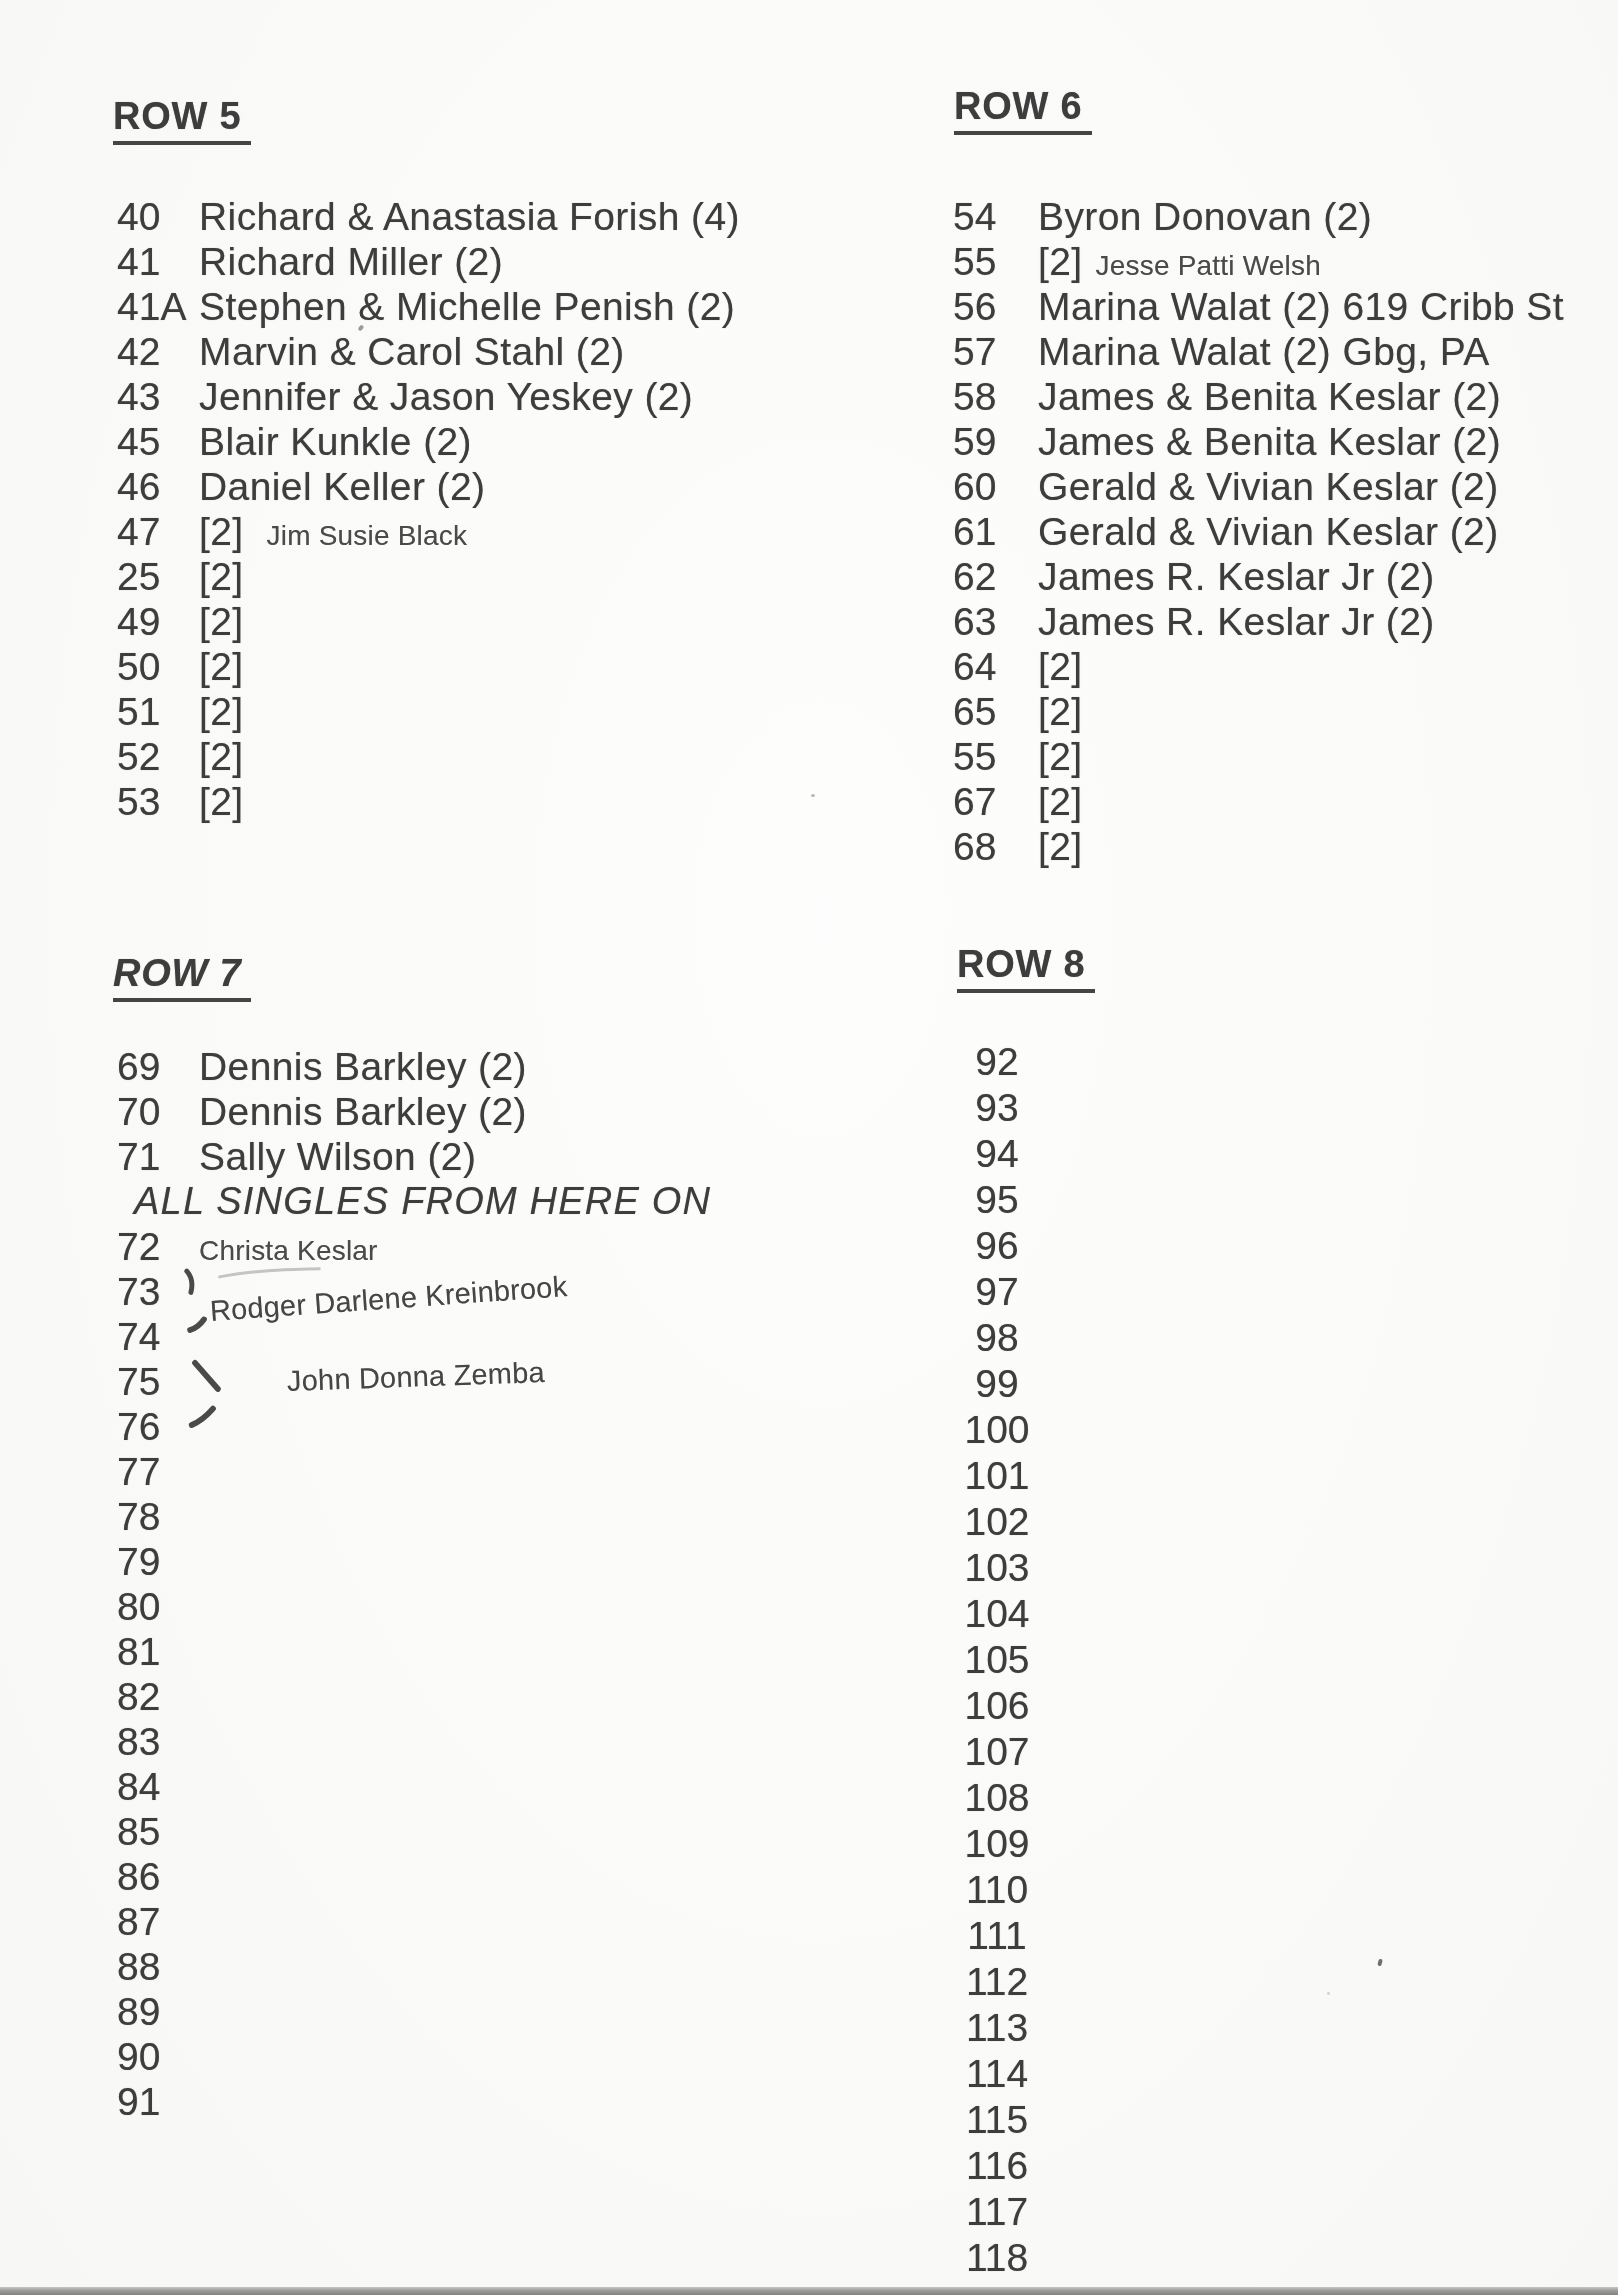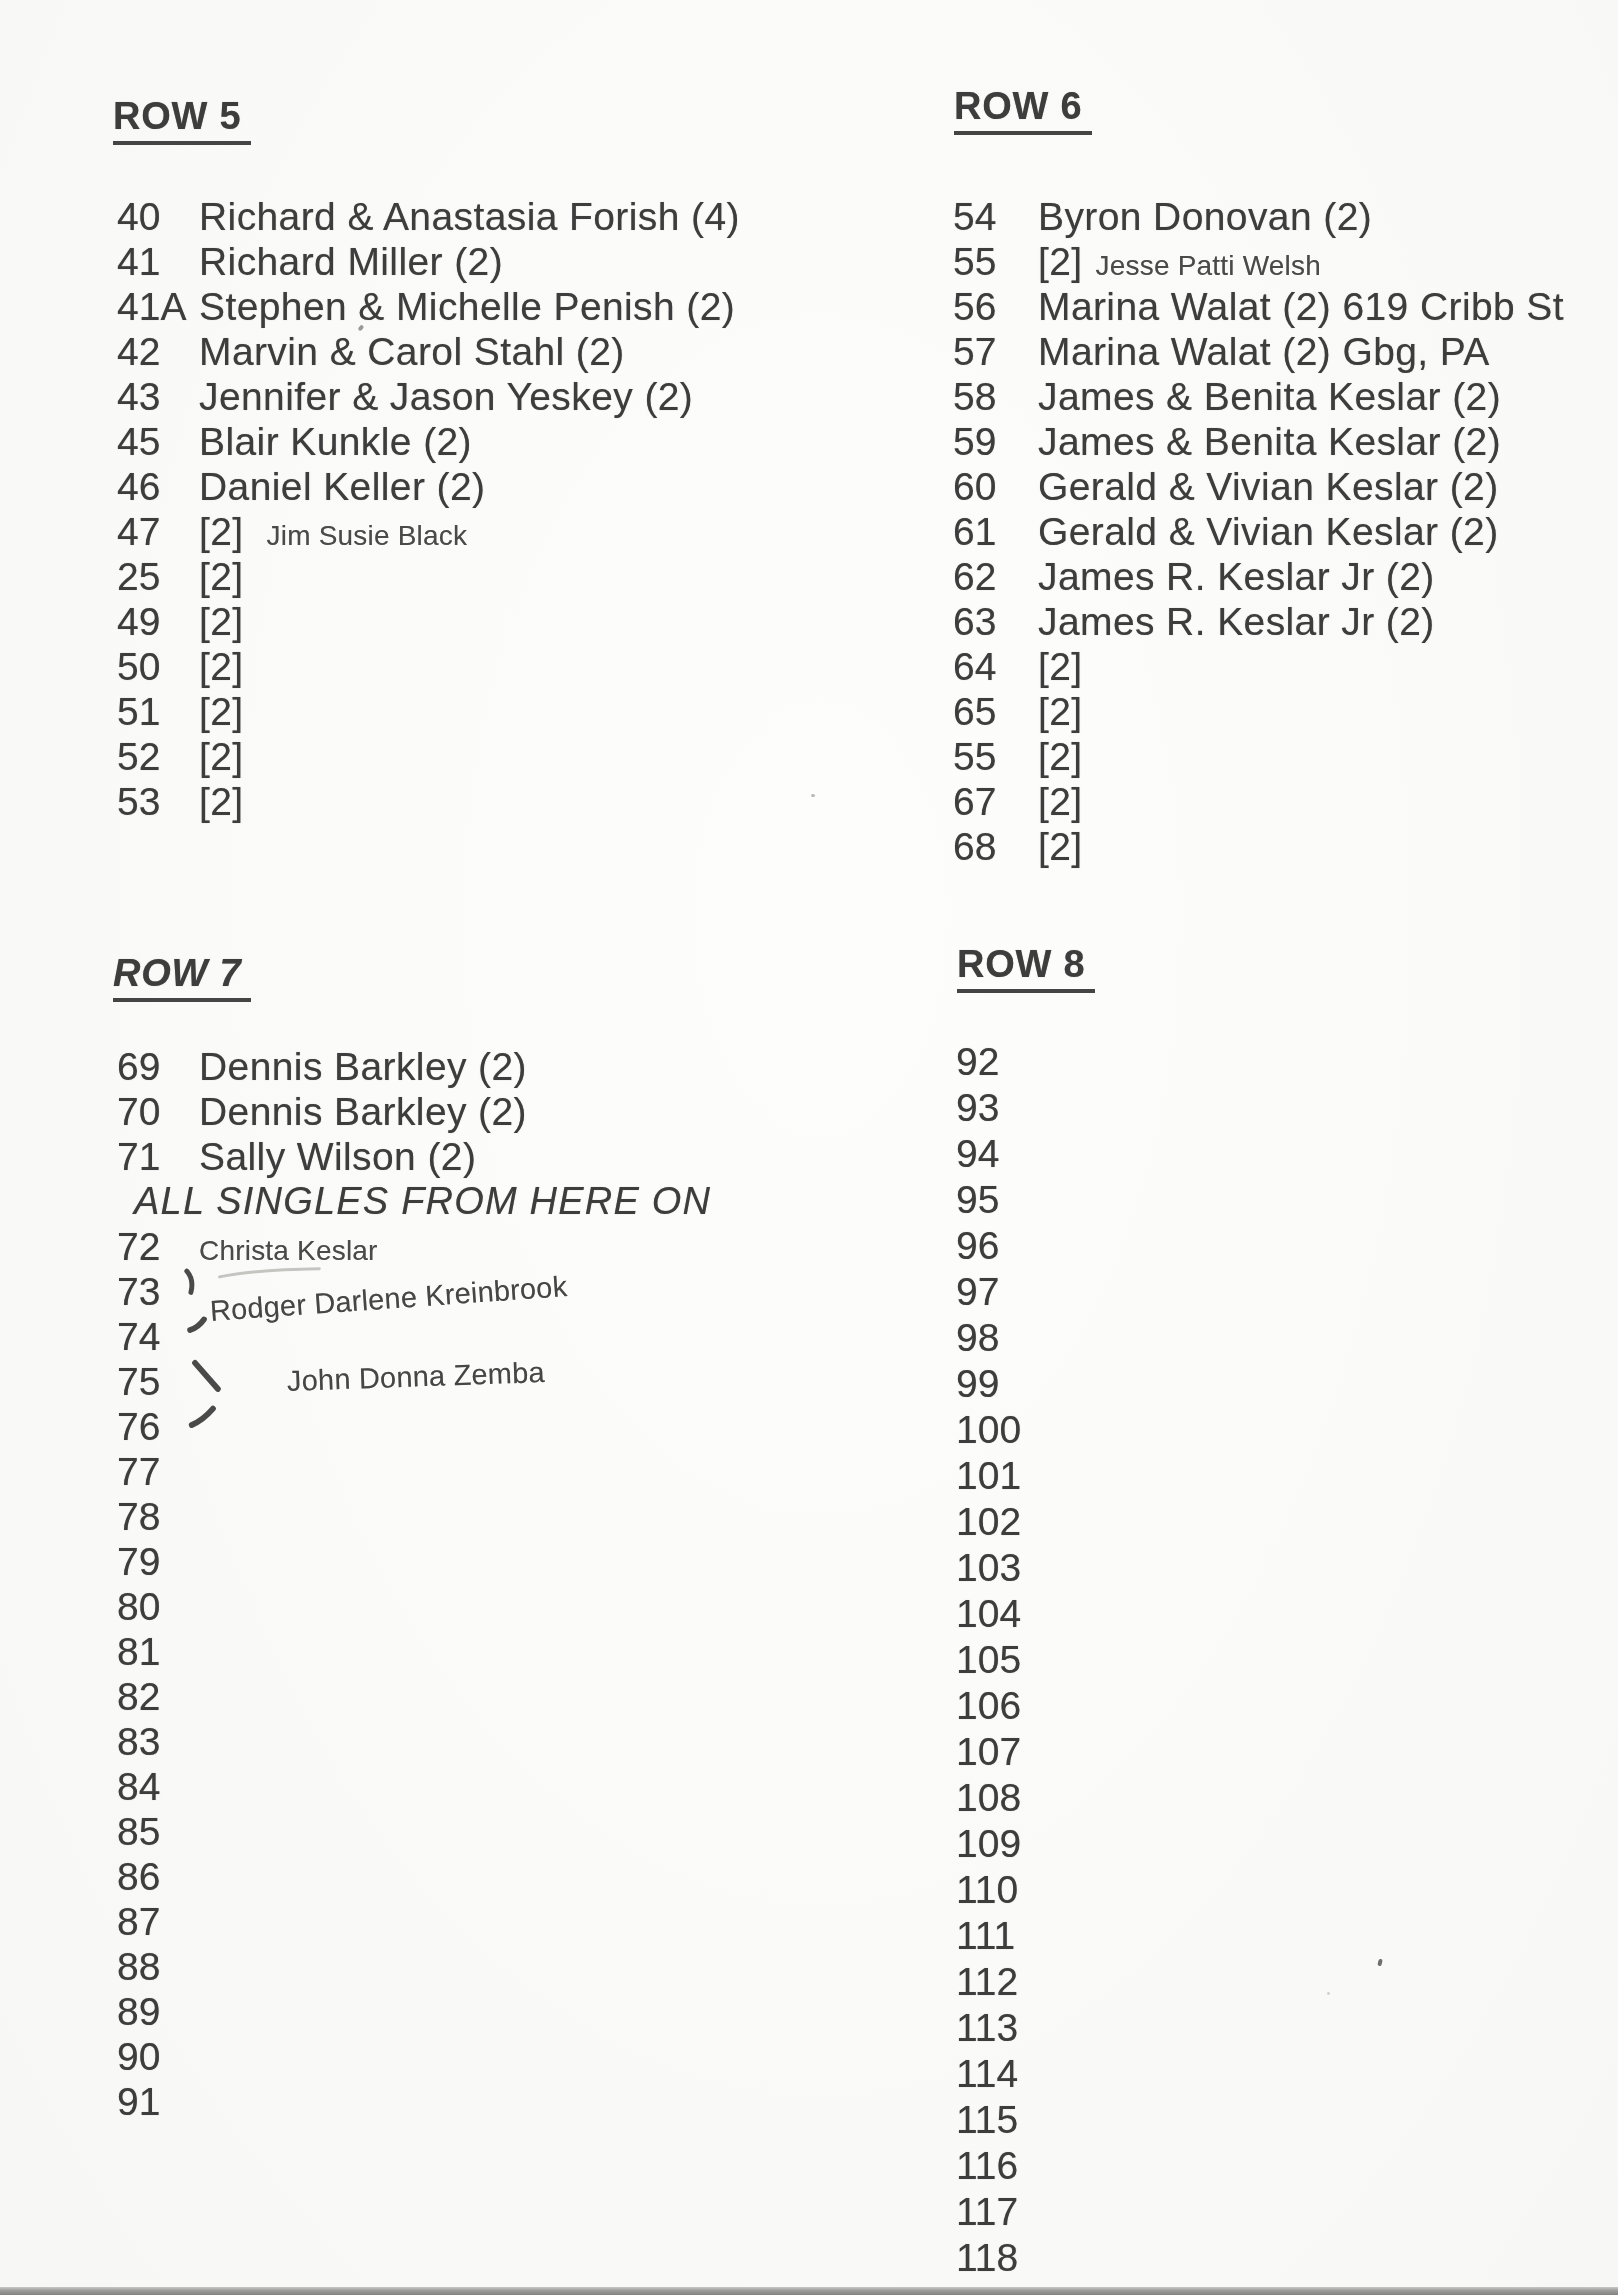--- a/index.html
+++ b/index.html
@@ -28,21 +28,21 @@
   .list{position:absolute;}
   #row5-list{left:117px;top:194px;}
   #row6-list{left:953px;top:194px;}
   #row7-list{left:117px;top:1044px;}
   #row8-list{left:956px;top:1039px;}
   .row-line{
     height:45px;line-height:45px;
     font-size:39px;white-space:nowrap;
   }
   #row7-list .row-line{height:45px;line-height:45px;}
-  #row8-list .row-line{height:46px;line-height:46px;}
+  #row8-list .row-line{height:46px;line-height:46px;text-align:center;}
   .num{display:inline-block;width:82px;}
   #row6-list .num{width:85px;}
   .owner{letter-spacing:0.4px;}
   .note{
     font-size:28px;color:#4a4a4a;
     margin-left:23px;letter-spacing:0.2px;
     text-shadow:0 0 0.4px rgba(80,80,80,0.4);
   }
   #row6-list .note{margin-left:13px;}
   #row7-list .note{margin-left:0;}

